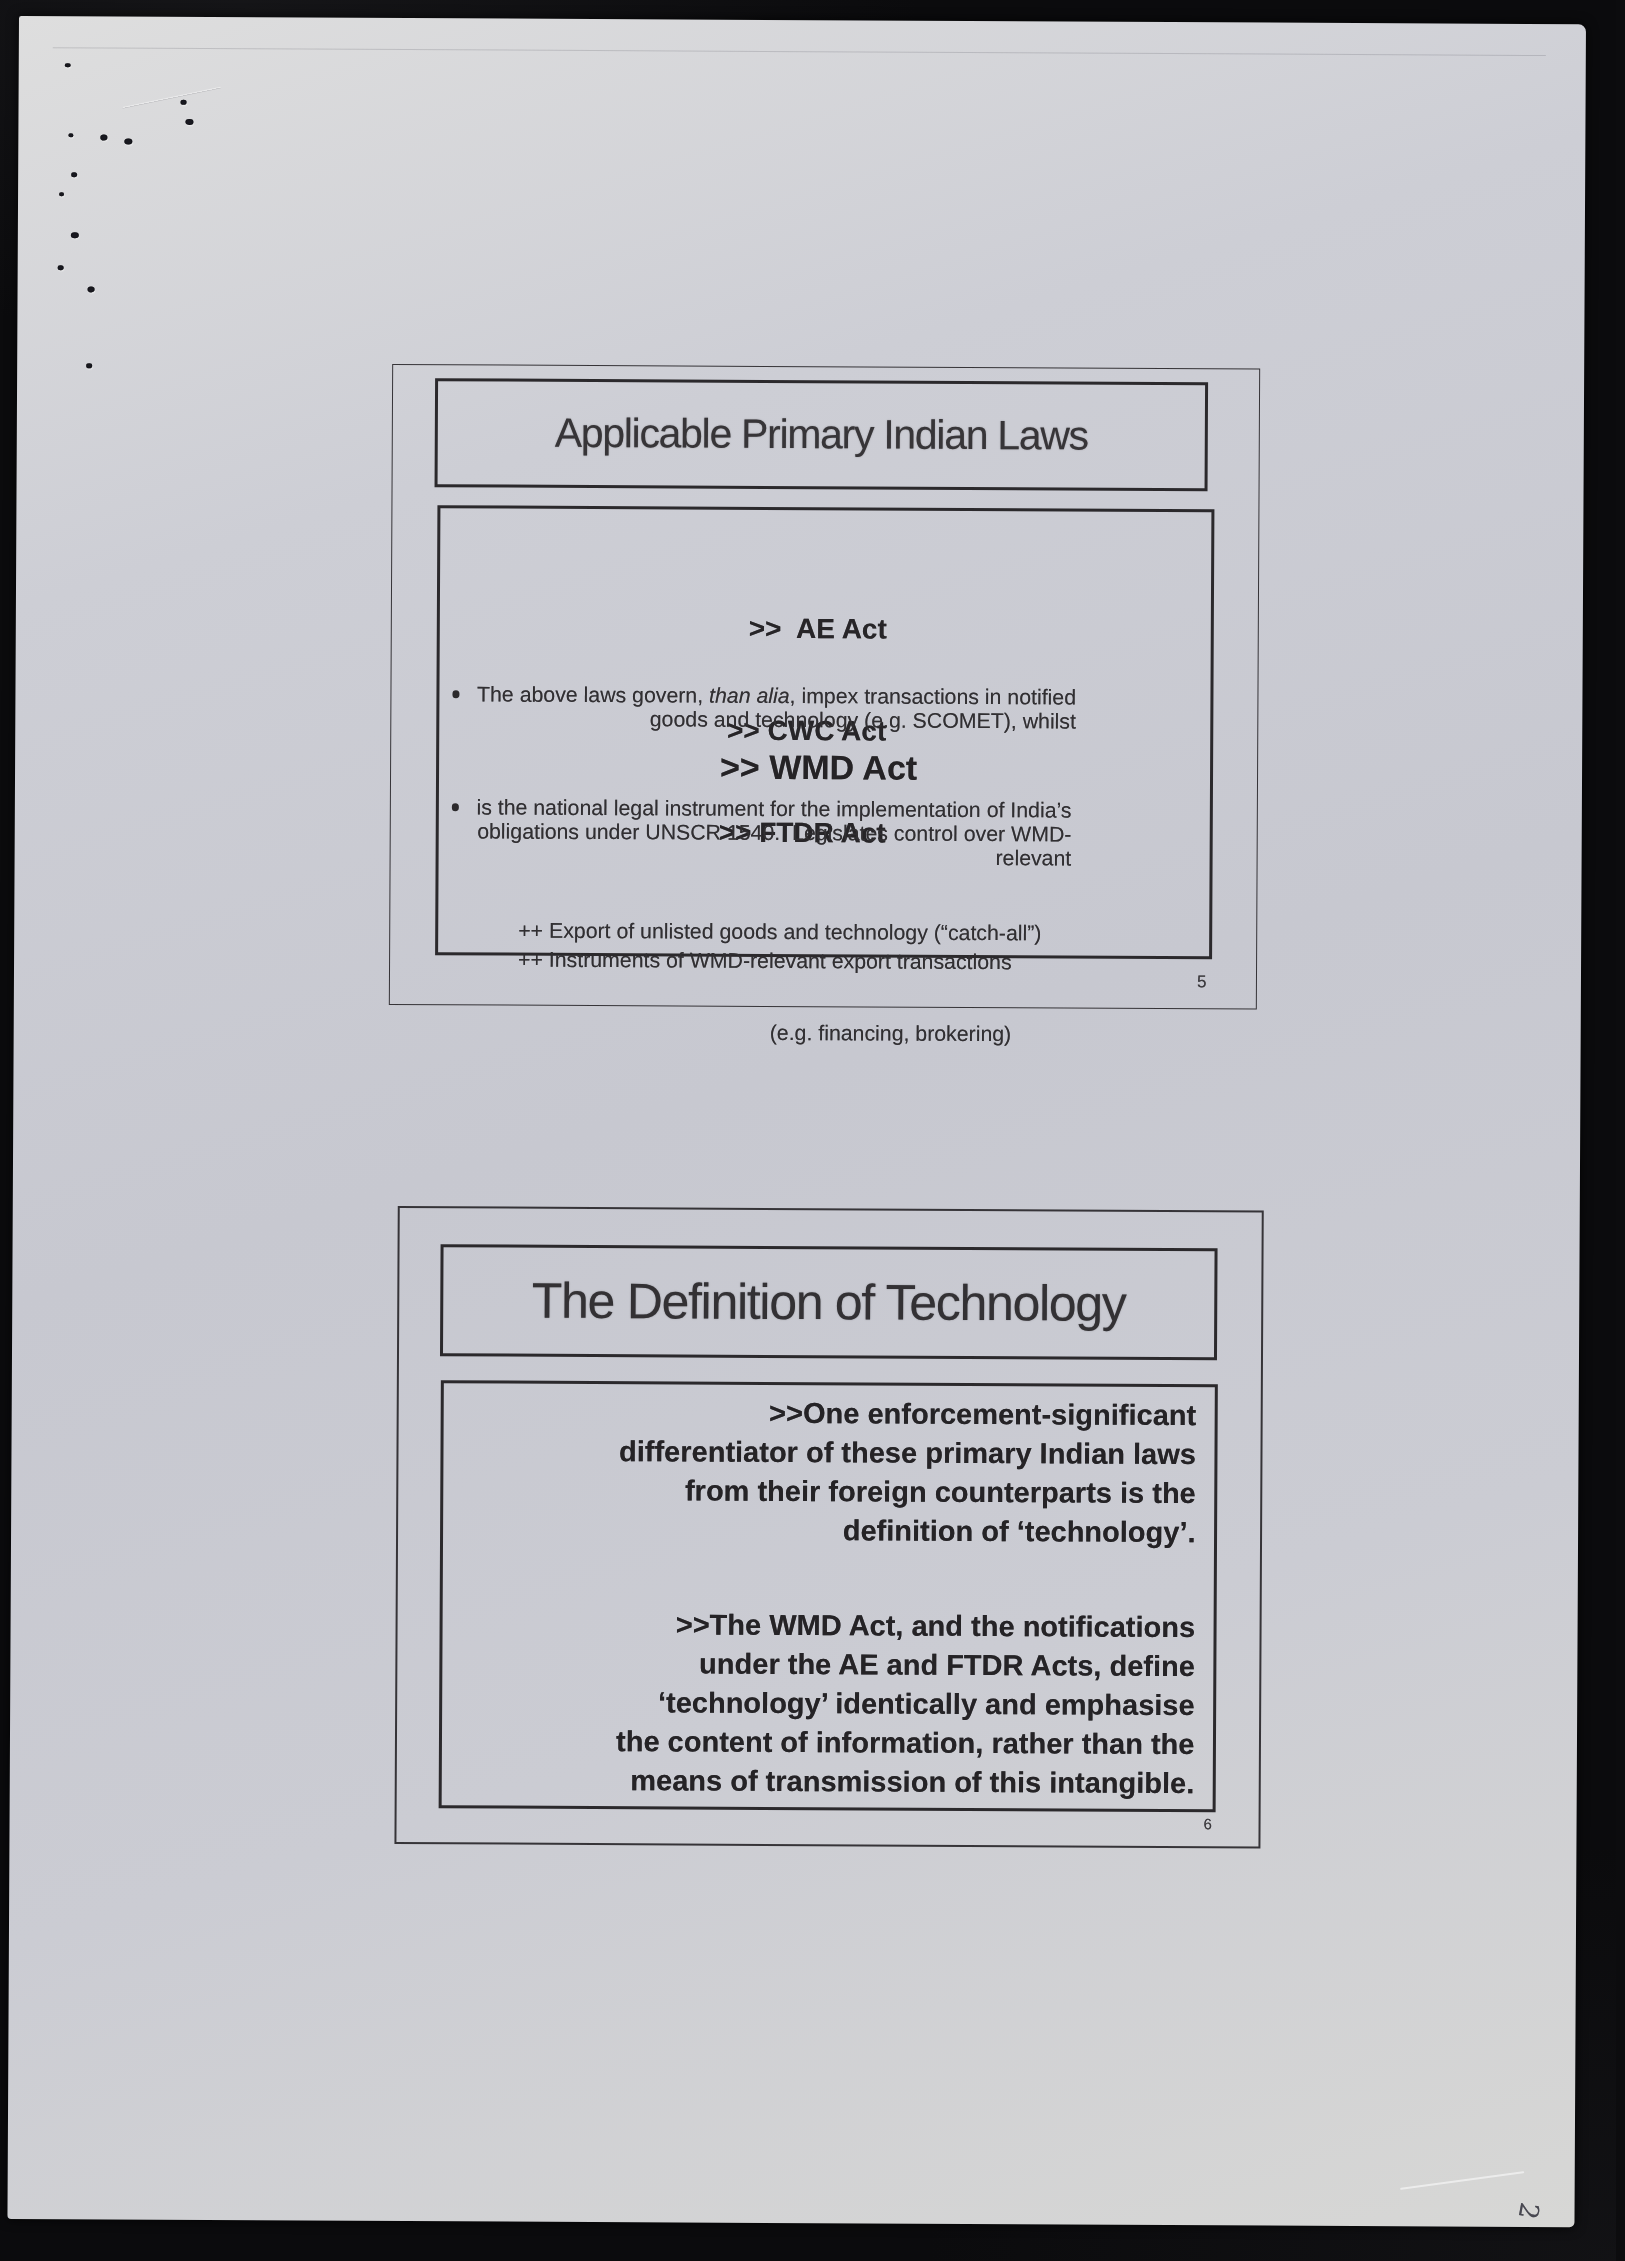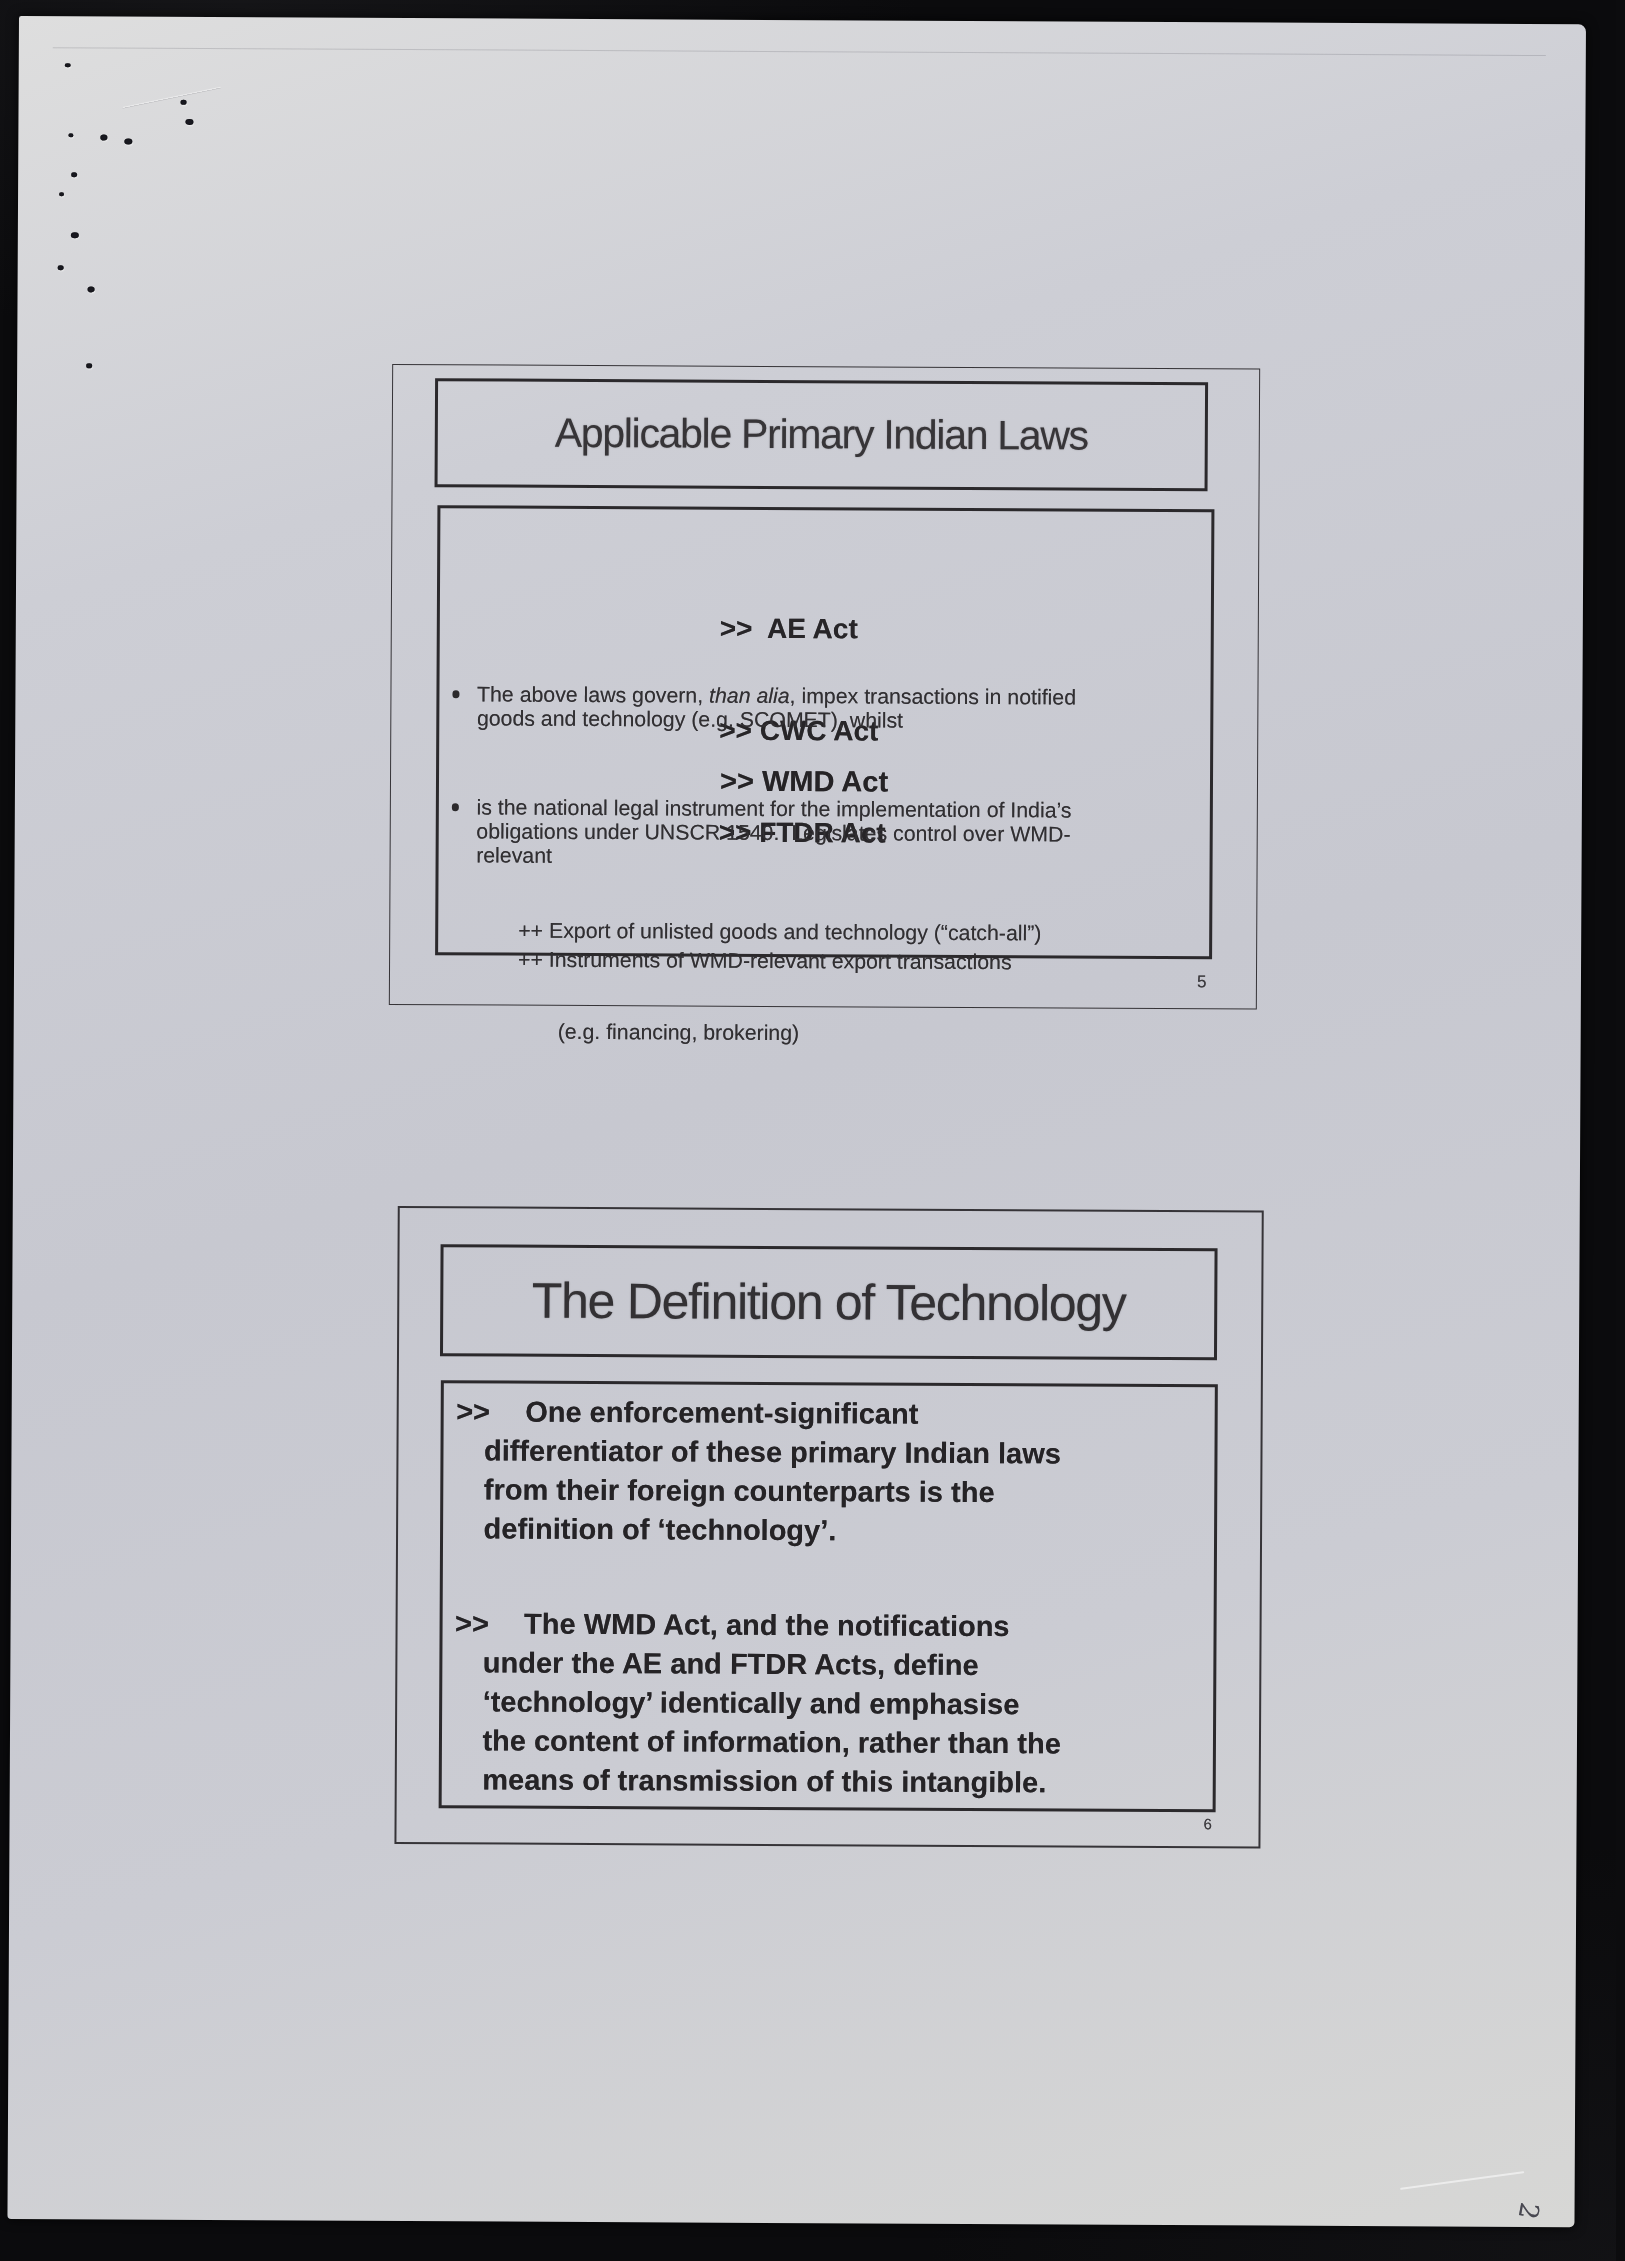--- a/index.html
+++ b/index.html
@@ -3,20 +3,21 @@
 <meta charset="utf-8">
 <style>
   html,body{margin:0;padding:0;background:#0c0c0e;}
   .stage{
     position:relative;width:1616px;height:2261px;overflow:hidden;
     background:
       radial-gradient(1129px 565px at 15% 0%, rgba(40,40,44,.35), rgba(0,0,0,0) 60%),
       radial-gradient(1255px 753px at 100% 100%, rgba(34,34,38,.30), rgba(0,0,0,0) 55%),
       #0b0b0d;
     font-family:"Liberation Sans","DejaVu Sans",sans-serif;
+    text-align:right;
   }
   .paper{
     position:absolute;left:19px;top:16.3px;width:1567px;height:2203px;
     transform:rotate(0.3deg);transform-origin:0 0;
     background:linear-gradient(163deg,#dedede 0%,#cdced5 22%,#c7c8d0 48%,#cbccd3 72%,#d7d7d5 100%);
     border-radius:2.5px 7.5px 5px 3.8px;
     box-shadow:0 0 11.3px rgba(0,0,0,.8);
   }
   .crease-top{position:absolute;left:34px;top:31px;width:1493px;height:1.3px;background:rgba(60,60,72,.18);}
   .crease-diag{position:absolute;left:103px;top:80px;width:100px;height:1.3px;background:rgba(255,255,255,.45);transform:rotate(-12deg);box-shadow:0 0.6px 0.6px rgba(90,90,100,.25);}
@@ -32,21 +33,21 @@
   
   .s1-frame{left:375px;top:346px;width:866px;height:639px;}
   .s1-title-box{left:42px;top:12.5px;width:773px;height:109px;}
   .s1-title{font-size:41px;letter-spacing:-1.3px;color:#373538;text-shadow:0 0 1.3px rgba(55,53,56,.5);}
   .s1-content-box{left:45px;top:140px;width:777px;height:450px;}
   .acts{position:absolute;left:280px;top:34px;font-weight:bold;font-size:28px;line-height:34px;color:#272528;white-space:pre;text-shadow:0 0 0.6px rgba(40,40,40,.6);}
   .bullet{position:absolute;display:flex;}
   .dot{width:7.5px;height:7.5px;border-radius:50%;background:#2c2a2c;margin:8.2px 0 0 12.5px;flex:0 0 auto;font-size:0;overflow:hidden;}
   .btext{margin-left:17.6px;font-size:21.3px;line-height:24px;color:#312f32;text-shadow:0 0 0.6px rgba(45,45,50,.55);}
   .body-line{white-space:pre-wrap;}
-  .wmd{position:absolute;left:281px;top:255px;font-weight:bold;font-size:29px;color:#252326;white-space:pre;text-shadow:0 0 0.6px rgba(40,40,40,.6);}
+  .wmd{position:absolute;left:281px;top:238px;font-weight:bold;font-size:34px;color:#252326;white-space:pre;text-shadow:0 0 0.6px rgba(40,40,40,.6);}
   .subitem{position:absolute;left:80px;font-size:21.3px;line-height:24px;color:#312f32;text-shadow:0 0 0.6px rgba(45,45,50,.55);white-space:pre;}
   .subitem .cont{margin-left:40px;}
   .s1-num{left:807px;top:603px;font-size:17px;}
 
   
   .s2-frame{left:385px;top:1188px;width:862px;height:634px;border-width:2.5px;}
   .s2-title-box{left:41px;top:36px;width:777px;height:112px;border-width:3.1px;}
   .s2-title{font-size:50px;letter-spacing:-1.3px;color:#333134;text-shadow:0 0 1.3px rgba(50,50,55,.5);}
   .s2-content-box{left:42px;top:172px;width:777px;height:428px;border-width:3.1px;}
   .point{position:absolute;left:12.5px;width:740px;font-weight:bold;font-size:29px;line-height:39px;color:#252326;text-shadow:0 0 0.6px rgba(35,35,38,.65);}

